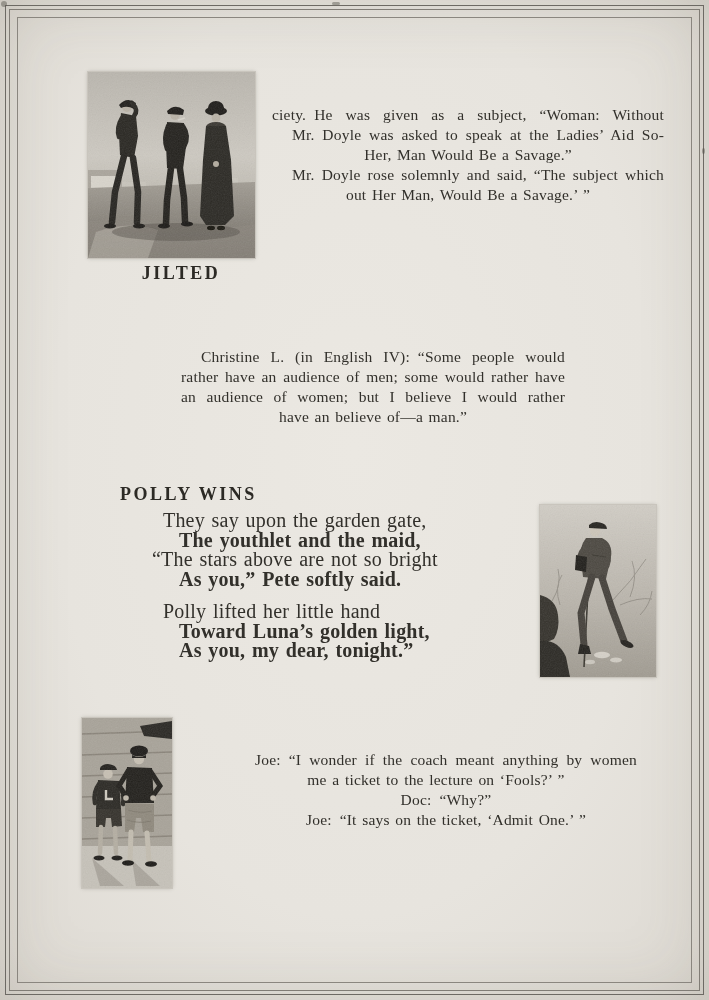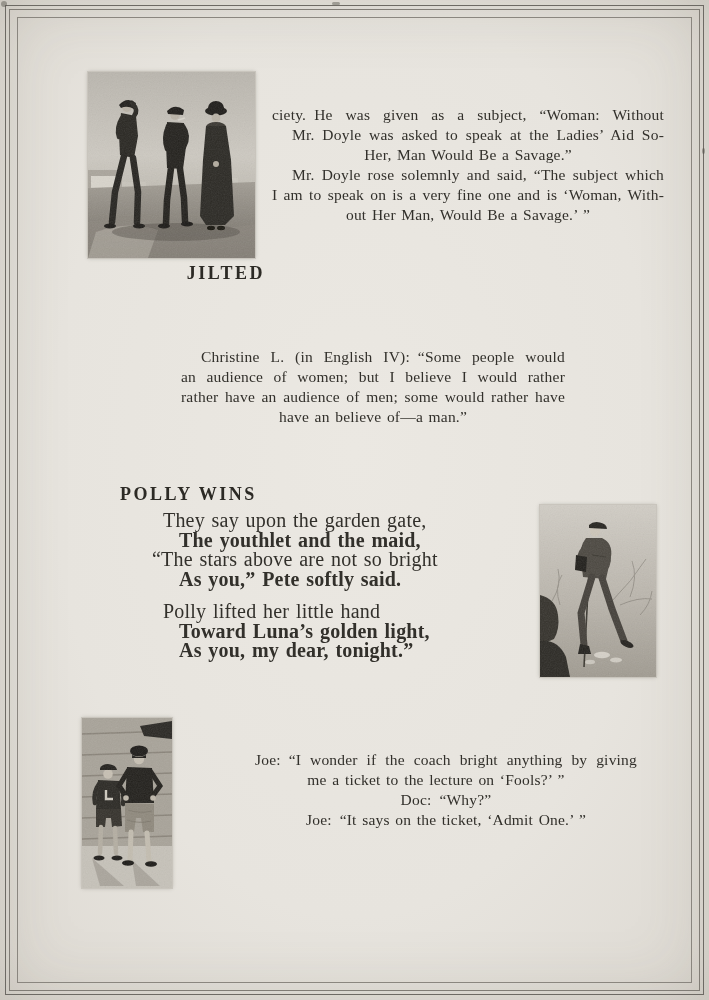--- a/index.html
+++ b/index.html
@@ -24,21 +24,21 @@
   .photo{
     position:absolute;
     box-shadow:0 0 0 1px #c9c5bd, 0 0 4px rgba(70,66,58,.35);
     overflow:hidden;
   }
   .photo svg{display:block;width:100%;height:100%;}
 
   .caption{
     position:absolute;
     font-size:18px;letter-spacing:2.5px;font-weight:bold;
-    color:#2c2a25;text-align:right;
+    color:#2c2a25;text-align:center;
   }
   .heading{
     position:absolute;
     font-size:18px;letter-spacing:2.5px;font-weight:bold;
     color:#2c2a25;text-align:left;
   }
   .textblock{
     position:absolute;
     font-size:15.5px;line-height:20px;
     word-spacing:1.5px;letter-spacing:.2px;
@@ -135,28 +135,27 @@
     </svg>
   </figure>
 
   <div class="caption" style="left:97px;top:263px;width:168px;">JILTED</div>
 
   <div class="textblock" style="left:272px;top:105px;width:392px;">
     <div class="tl just">ciety. He was given as a subject, “Woman: Without</div>
     <div class="tl just ind">Mr. Doyle was asked to speak at the Ladies’ Aid So-</div>
     <div class="tl">Her, Man Would Be a Savage.”</div>
     <div class="tl just ind">Mr. Doyle rose solemnly and said, “The subject which</div>
-    <div class="tl just">I am to speak on is a very fine one and is ‘Woman, With-</div>
     <div class="tl">out Her Man, Would Be a Savage.’ ”</div>
   </div>
 
   <div class="textblock" style="left:181px;top:347px;width:384px;">
     <div class="tl just ind">Christine L. (in English IV): “Some people would</div>
+    <div class="tl just">rather have an audience of men; some would rather have</div>
     <div class="tl just">an audience of women; but I believe I would rather</div>
-    <div class="tl just">rather have an audience of men; some would rather have</div>
     <div class="tl">have an believe of—a man.”</div>
   </div>
 
   <div class="heading" style="left:120px;top:484px;width:330px;">POLLY WINS</div>
 
   <div class="poem" style="left:152px;top:511px;width:320px;">
     <div class="stanza">
       <div class="pl i1">They say upon the garden gate,</div>
       <div class="pl i2">The youthlet and the maid,</div>
       <div class="pl i0">“The stars above are not so bright</div>
@@ -264,19 +263,19 @@
         <path d="M49 114 l-1 28" stroke="#c3bdb0" stroke-width="5" stroke-linecap="round"></path>
         <path d="M65 115 l2 27" stroke="#c3bdb0" stroke-width="5" stroke-linecap="round"></path>
         <ellipse cx="46" cy="145" rx="6" ry="2.8" fill="#1b1916"></ellipse>
         <ellipse cx="69" cy="146" rx="6" ry="2.8" fill="#1b1916"></ellipse>
       </g>
       <rect width="90" height="170" filter="url(#gr3)" opacity=".14"></rect>
     </svg>
   </figure>
 
   <div class="textblock" style="left:235px;top:750px;width:402px;">
-    <div class="tl just ind">Joe: “I wonder if the coach bright anything by giving</div>
+    <div class="tl just ind">Joe: “I wonder if the coach meant anything by women</div>
     <div class="tl">me a ticket to the lecture on ‘Fools?’ ”</div>
     <div class="tl ind">Doc: “Why?”</div>
     <div class="tl ind">Joe: “It says on the ticket, ‘Admit One.’ ”</div>
   </div>
 
 </div>
 
 </body></html>

